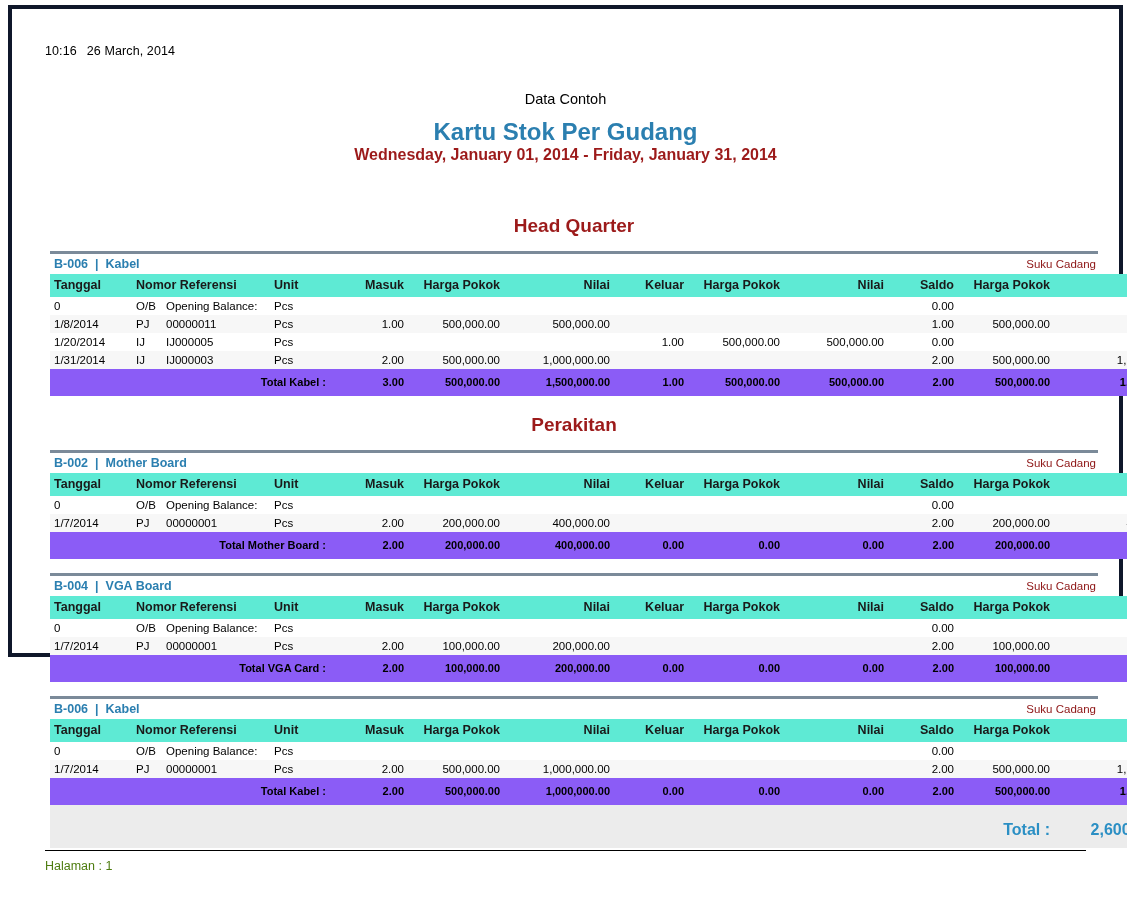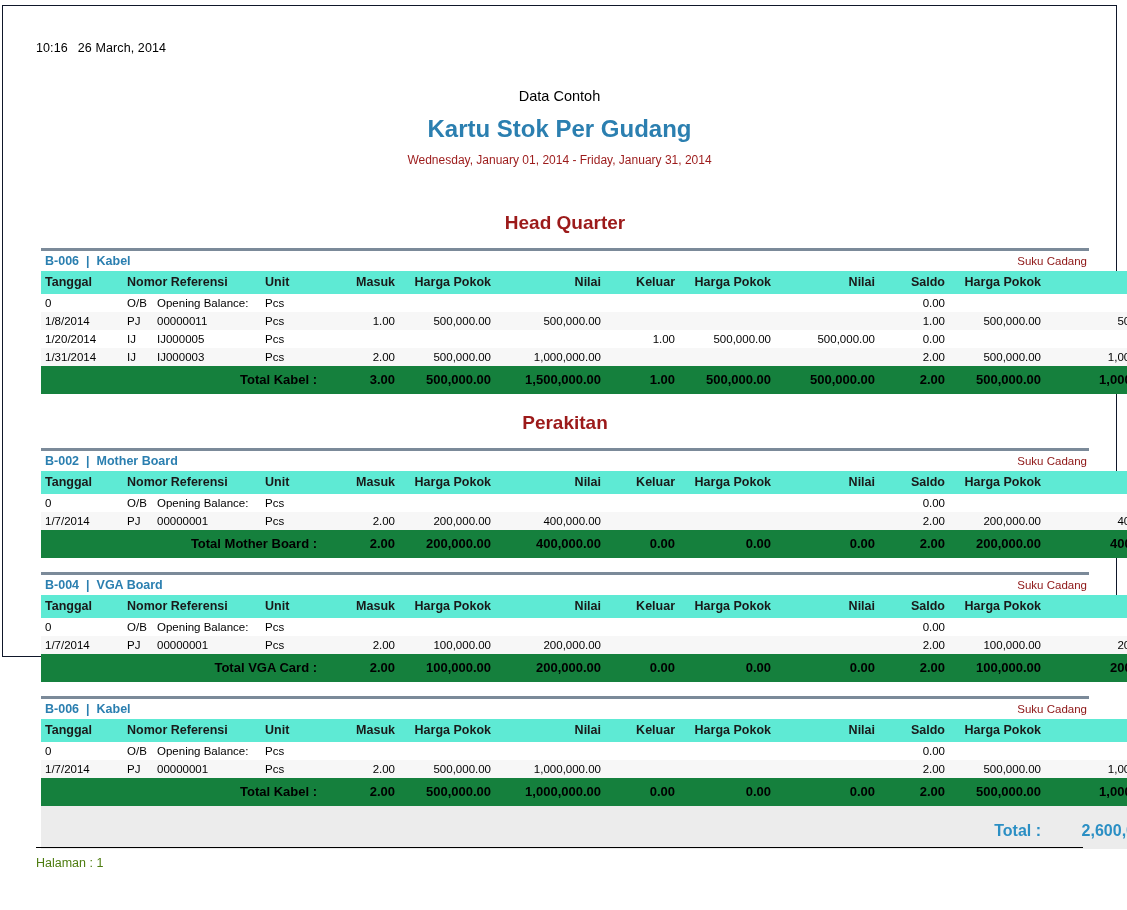--- a/index.html
+++ b/index.html
@@ -7,23 +7,23 @@
     background: #ffffff;
   }
   body {
     width: 1127px; height: 910px;
     font-family: "Liberation Sans", sans-serif;
     color: #000;
     overflow: hidden;
   }
   .page-frame {
     position: absolute;
-    left: 2px; top: 5px;
+    left: 8px; top: 5px;
     width: 1115px; height: 652px;
-    border: 1px solid #0f172a;
+    border: 4px solid #0f172a;
     background: #fff;
     box-sizing: border-box;
   }
   .inner {
     position: absolute;
     left: 0; top: 0; right: 0; bottom: 0;
     padding: 0;
   }
   
   .meta-line {
@@ -49,24 +49,23 @@
     line-height: 1.2;
   }
   .report-title {
     font-size: 24px;
     font-weight: bold;
     color: #2b7fb0;
     margin-top: 10px;
     line-height: 1.15;
   }
   .report-period {
-    font-size: 12px;
-    font-weight: normal;
+    font-size: 16px;
+    font-weight: bold;
     color: #9c1a1a;
-    margin-top: 10px;
   }
   .group-heading {
     text-align: center;
     font-size: 19px;
     font-weight: bold;
     color: #9c1a1a;
   }
 
   
   .report-body {
@@ -122,23 +121,23 @@
     white-space: nowrap;
     font-size: 11.5px;
     color: #000;
     text-align: right;
     height: 14px;
   }
   table.stock td.l { text-align: left; }
   tr.alt td { background: #f7f7f7; }
   tr.row td { background: #ffffff; }
   tr.total-row td {
-    background: #15803d;
-    font-weight: bold;
-    font-size: 13px;
+    background: #8b5cf6;
+    font-weight: bold;
+    font-size: 11px;
     padding-top: 6px;
     padding-bottom: 7px;
   }
   tr.total-row td.total-label {
     text-align: right;
     padding-right: 14px;
   }
   tr.grand-row td {
     background: #ececec;
     font-weight: bold;

